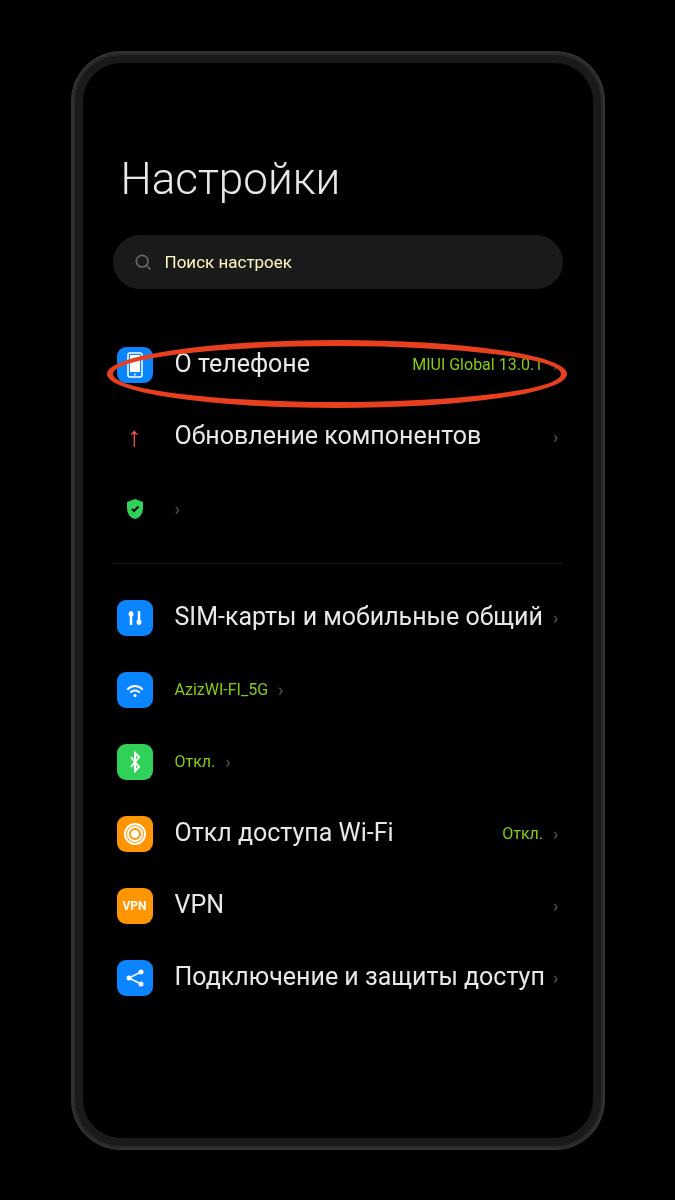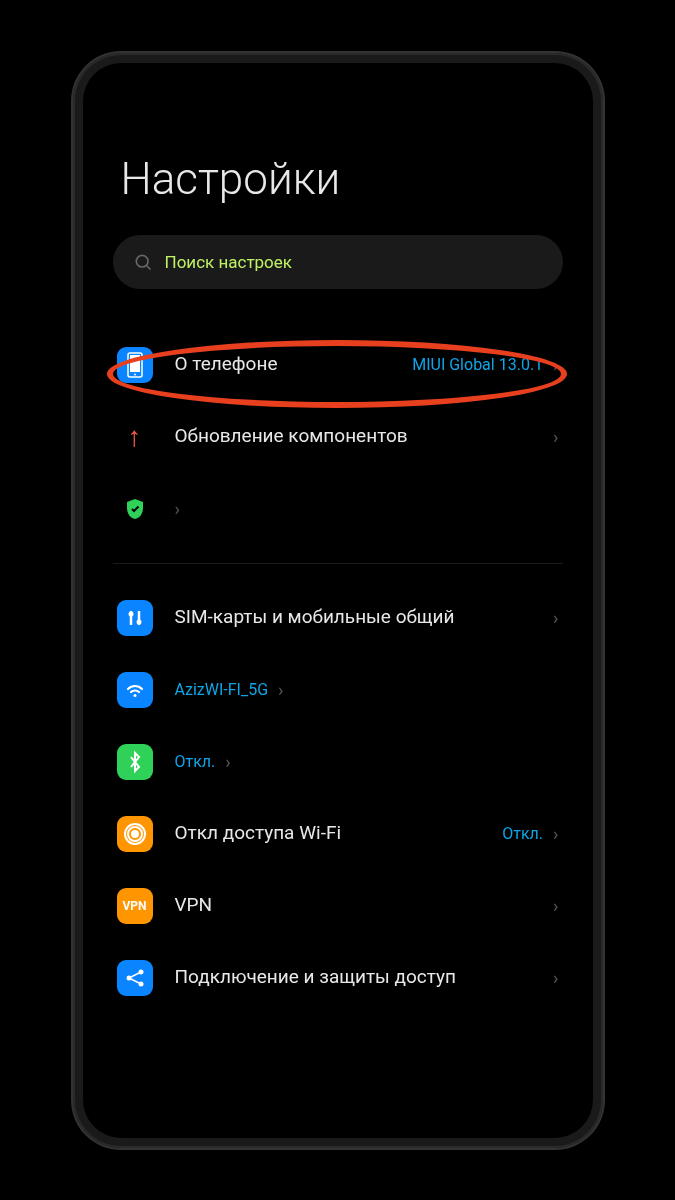--- a/index.html
+++ b/index.html
@@ -65,21 +65,21 @@
   align-items: center;
   padding: 0 20px;
   margin-bottom: 40px;
 }
 .search-icon-svg {
   width: 20px;
   height: 20px;
   margin-right: 12px;
 }
 .search-placeholder {
-  color: #bef264;
+  color: #fef9c3;
   font-size: 17px;
 }
 .highlight-oval {
   position: absolute;
   width: 460px;
   height: 68px;
   border: 6px solid #e8401e;
   border-radius: 50%;
   left: 24px;
   top: 277px;
@@ -101,27 +101,27 @@
   height: 36px;
   border-radius: 9px;
   display: flex;
   align-items: center;
   justify-content: center;
   margin-right: 22px;
   flex-shrink: 0;
 }
 .item-label {
   color: #e8e8e8;
-  font-size: 19px;
+  font-size: 25px;
   font-weight: 400;
   flex: 1;
   line-height: 1.3;
 }
 .item-value {
-  color: #0ea5e9;
+  color: #84cc16;
   font-size: 16px;
   margin-right: 10px;
 }
 .chevron {
   color: #555;
   font-size: 18px;
 }
 .divider {
   height: 1px;
   background: #1a1a1a;

